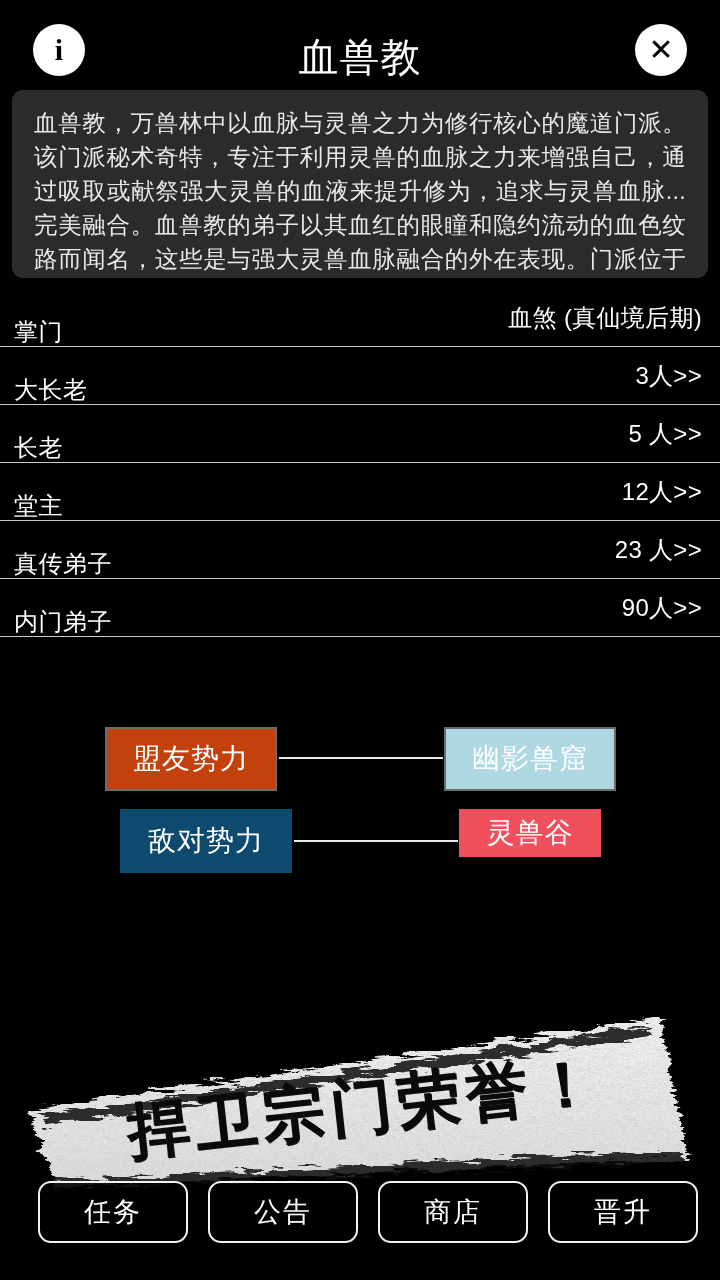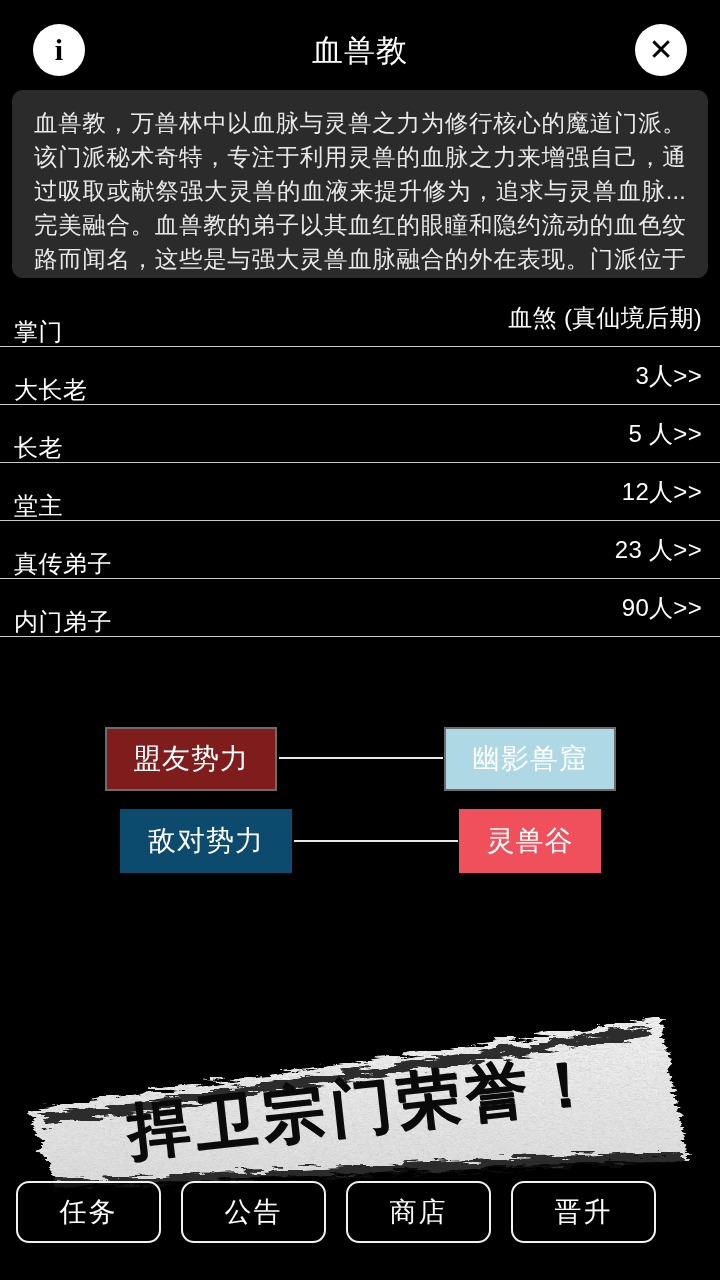--- a/index.html
+++ b/index.html
@@ -45,21 +45,21 @@
     color: #000;
     font-size: 30px;
     font-weight: 700;
     line-height: 1;
   }
   .page-title {
     position: absolute;
     left: 0; top: 30px;
     width: 720px;
     text-align: center;
-    font-size: 31px;
+    font-size: 40px;
     font-weight: 400;
     color: #ffffff;
     letter-spacing: 1px;
   }
 
   
   .desc-card {
     position: absolute;
     left: 12px; top: 90px;
     width: 696px; height: 188px;
@@ -108,37 +108,37 @@
     position: absolute;
     display: flex; align-items: center; justify-content: center;
     font-size: 28px;
     color: #ffffff;
     letter-spacing: 1px;
     cursor: pointer;
   }
   .rel-ally-label {
     left: 105px; top: 727px;
     width: 172px; height: 64px;
-    background: #7f1d1d;
+    background: #c2410c;
     border: 2px solid #6c6c6c;
   }
   .rel-ally-target {
     left: 444px; top: 727px;
     width: 172px; height: 64px;
     background: #aed8e3;
     border: 2px solid #6c6c6c;
   }
   .rel-enemy-label {
     left: 120px; top: 809px;
     width: 172px; height: 64px;
     background: #0c4a6e;
   }
   .rel-enemy-target {
     left: 459px; top: 809px;
-    width: 142px; height: 64px;
+    width: 142px; height: 48px;
     background: #f0505c;
   }
   .rel-line {
     position: absolute;
     height: 2px;
     background: #e8e8e8;
   }
   .rel-line-ally {
     left: 279px; top: 757px;
     width: 164px;
@@ -173,21 +173,21 @@
     letter-spacing: 6px;
     margin-top: 18px;
     margin-left: 6px;
     text-shadow: 1px 1px 0 #111;
   }
 
   
   .bottom-bar {
     position: absolute;
     left: 0; top: 1177px;
-    width: 656px; height: 70px;
+    width: 720px; height: 70px;
     display: flex;
     align-items: center;
     justify-content: center;
     gap: 20px;
     padding-left: 16px;
     z-index: 5;
   }
   .action-btn {
     width: 150px; height: 62px;
     border: 2px solid #f2f2f2;

